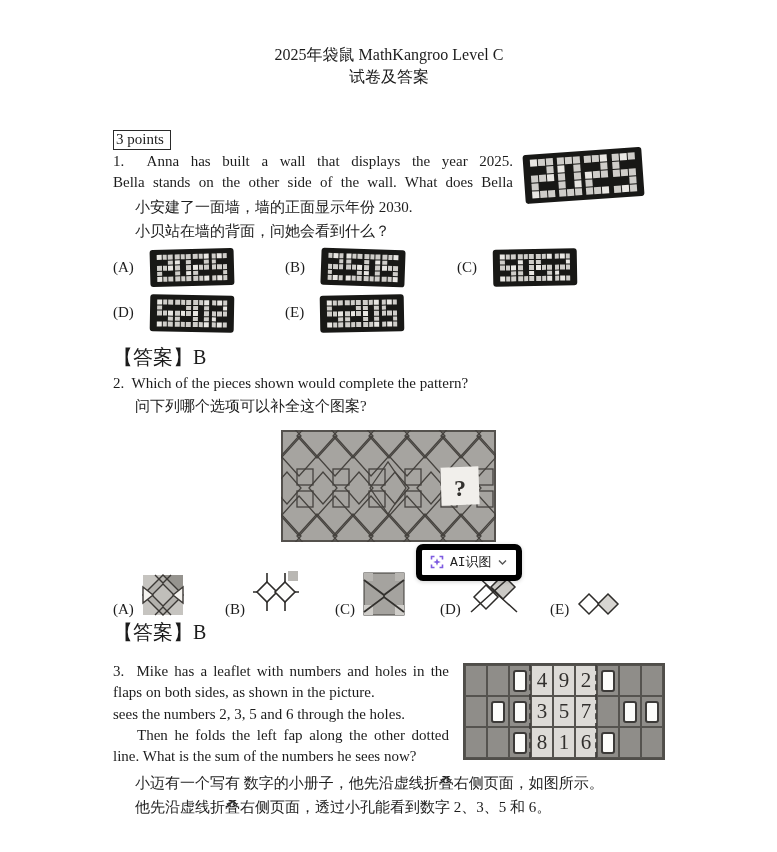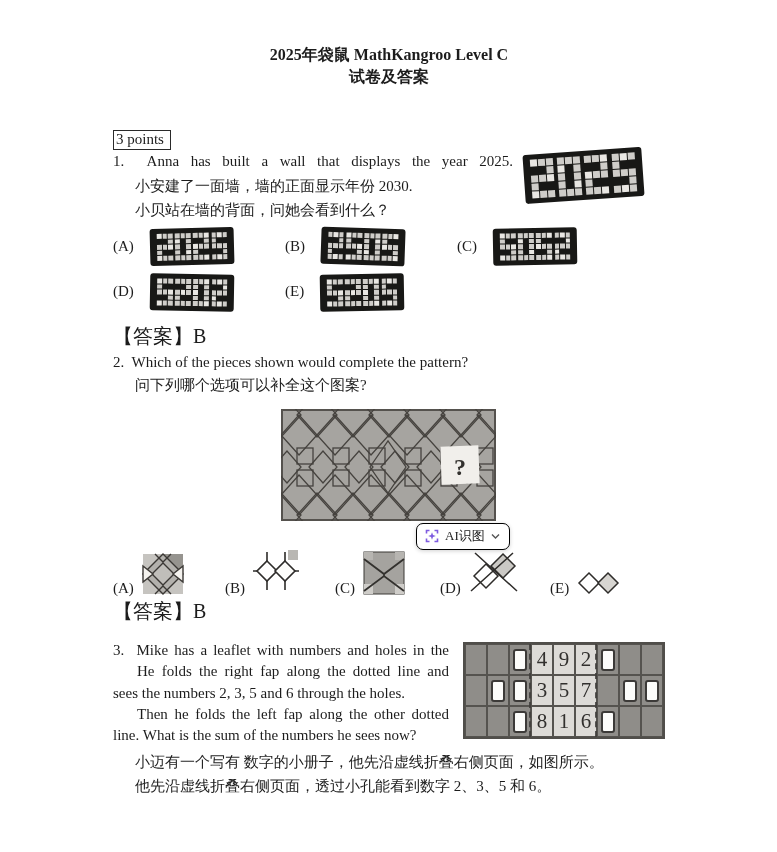--- a/index.html
+++ b/index.html
@@ -2,21 +2,21 @@
 <html><head>
 <meta charset="utf-8">
 <style>
   * { box-sizing: border-box; }
   html,body { margin:0; padding:0; }
   body {
     width:777px; height:852px; background:#ffffff; overflow:hidden; position:relative;
     font-family:"Liberation Serif", serif; color:#1c1c1c;
   }
   .content { margin-left:113px; width:552px; position:relative; }
-  .title { text-align:center; font-weight:bold; font-size:16px; line-height:22px; }
+  .title { text-align:center; font-weight:normal; font-size:16px; line-height:22px; }
   .title-1 { margin-top:44px; }
   .points-box { display:inline-block; border:1px solid #2a2a2a; padding:0 6px 1px 2px; font-size:15px; margin-top:42px; line-height:17px; }
   .en { font-size:15px; line-height:21px; }
   .j { text-align:justify; text-align-last:justify; }
   .ind { text-indent:24px; }
   .cnline { font-size:15px; line-height:24px; padding-left:22px; }
   .q1-row { display:flex; margin-top:1px; }
   .q1-text { width:400px; }
   .q1-imgcol { flex:1; display:flex; justify-content:flex-end; padding-right:22px; }
   .cn-block { margin-top:2px; }
@@ -38,23 +38,23 @@
   .pattern-wrap svg { display:block; }
 
   .q2-options { margin-top:12px; position:relative; display:grid; grid-template-columns:112px 110px 105px 110px 1fr; align-items:end; height:64px; }
   .q2opt { display:flex; align-items:flex-end; gap:8px; }
   .q2opt .optlabel { line-height:18px; }
   .q2opt svg { margin-bottom:2px; }
 
   .ai-btn {
     position:absolute; top:-10px; left:303px; z-index:5;
     display:flex; align-items:center; gap:6px;
-    background:#ffffff; border:1px solid #000000; border-radius:7px;
+    background:#ffffff; border:6px solid #000000; border-radius:7px;
     padding:3px 9px 4px 8px; box-shadow:0 1px 4px rgba(0,0,0,0.18);
-    font-family:Liberation Serif, serif; font-size:13px; color:#222; cursor:pointer;
+    font-family:Liberation Mono, monospace; font-size:13px; color:#222; cursor:pointer;
   }
 
   .q3-row { display:flex; gap:14px; margin-top:18px; }
   .q3-text { width:341px; line-height:21.3px; }
   .leafwrap { padding-top:2px; }
   .lf-grid { display:grid; grid-template-columns:repeat(9,22px); grid-auto-rows:31px; border:2px solid #504e4a; background:#8f8d89; position:relative; width:-moz-fit-content; width:fit-content; }
   .lf-cell { border:1px solid #55534f; display:flex; align-items:center; justify-content:center; }
   .lf-dark { background:#8f8d89; }
   .lf-num { background:#dddbd7; font-size:21px; color:#32302e; }
   .lf-hole { width:14px; height:22px; background:#fcfcfa; border:2px solid #3c3a38; border-radius:3px; }
@@ -68,20 +68,21 @@
 <div class="content">
 
   <div class="title title-1">2025年袋鼠 MathKangroo Level C</div>
   <div class="title">试卷及答案</div>
 
   <div><span class="points-box">3 points</span></div>
 
   <div class="q1-row">
     <div class="q1-text en">
       <div class="j">1.&nbsp; Anna has built a wall that displays the year 2025.</div>
+      <div class="j">Bella stands on the other side of the wall. What does Bella</div>
       <div class="cn-block">
         <div class="cnline">小安建了一面墙，墙的正面显示年份 2030.</div>
         <div class="cnline">小贝站在墙的背面，问她会看到什么？</div>
       </div>
     </div>
     <div class="q1-imgcol">
       <div class="digbox" style="transform:rotate(-4deg); height:49px;">
           <div class="dig-row" style="gap: 4.2px;">
             <div class="dig" style="grid-template-columns: repeat(3, 7px); grid-auto-rows: 7px;">
               <div class="cell on2"></div>
@@ -656,21 +657,21 @@
         <path d="M1,1.5 L4.5,5 L8,1.5" stroke="#555555" stroke-width="1.4" fill="none"></path>
       </svg>
     </div>
   </div>
 
   <div class="answer" style="margin-top:4px;">【答案】B</div>
 
   <div class="q3-row">
     <div class="q3-text en">
       <div class="j">3.&nbsp; Mike has a leaflet with numbers and holes in the</div>
-      <div class="j ind">He folds the right fap along the dotted line and</div>
+      <div>flaps on both sides, as shown in the picture.</div>
       <div>sees the numbers 2, 3, 5 and 6 through the holes.</div>
       <div class="j ind">Then he folds the left fap along the other dotted</div>
       <div>line. What is the sum of the numbers he sees now?</div>
     </div>
     <div class="leafwrap">
       <div class="lf-grid" id="leaflet-grid">
         <div class="fold fold-l"></div>
         <div class="fold fold-r"></div>
       <div class="lf-cell lf-dark"></div>
           <div class="lf-cell lf-dark"></div>

